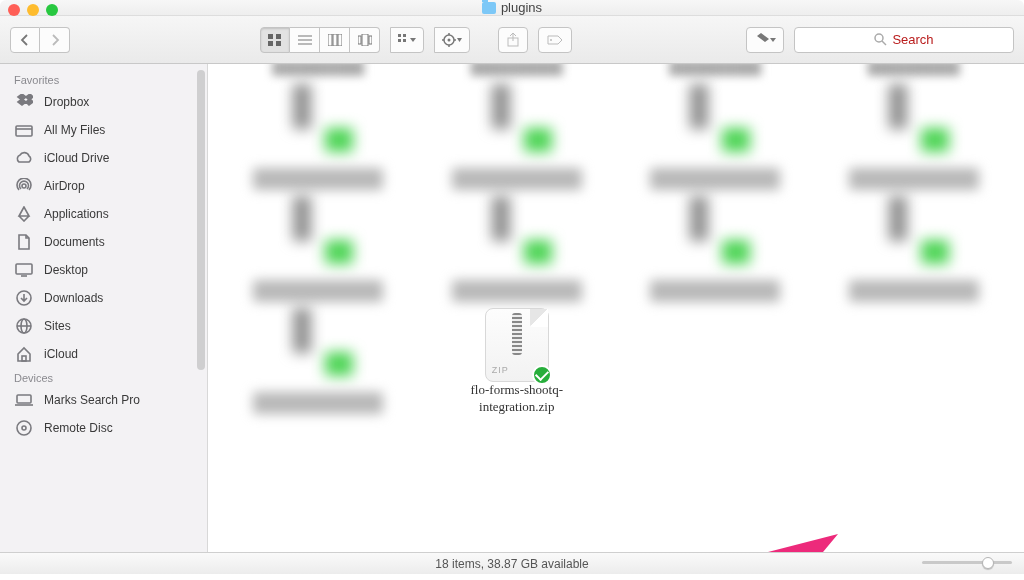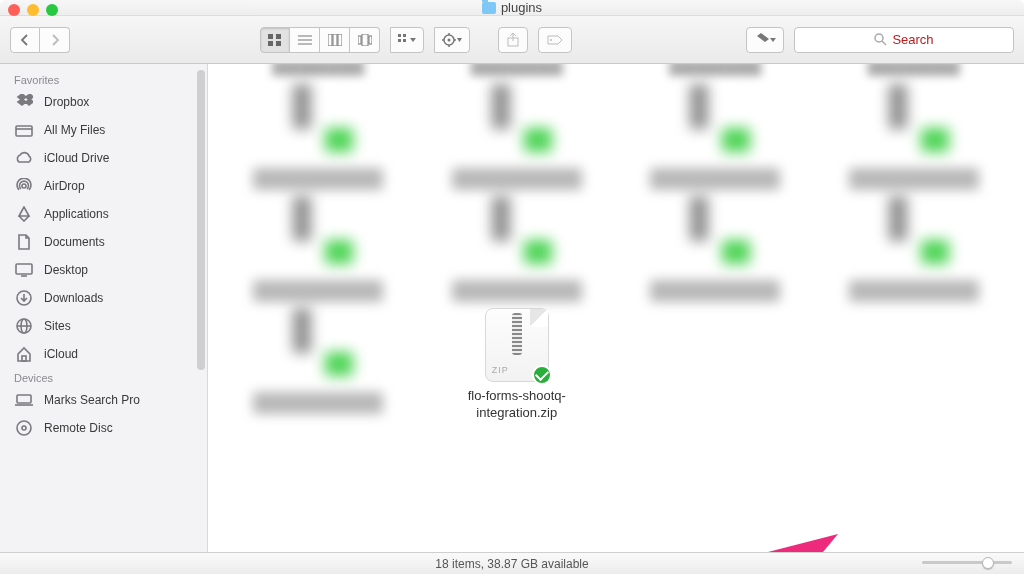--- a/index.html
+++ b/index.html
@@ -67,21 +67,21 @@
     .item .thumb .green { position:absolute; right:30px; bottom:12px; width:28px; height:24px; background:#4dd455;}
     .item .lbl { filter: blur(6px); -webkit-filter:blur(6px); background:#b8b8b8; height:22px; width:130px; margin-top:4px; border-radius:2px;}
     .partial-label { filter:blur(4px); color:#aaa; font-size:13px; height:18px; }
     .zip-item { display:flex; flex-direction:column; align-items:center; text-align:center; }
     .zip-icon { width:64px; height:74px; background:linear-gradient(#fdfdfd,#f2f2f2); border:1px solid #d8d8d8; border-radius:8px; position:relative; }
     .zip-icon::before { content:''; position:absolute; right:0; top:0; width:18px; height:18px; background:linear-gradient(135deg,#e6e6e6 50%, #fff 50%); border-bottom-left-radius:3px;}
     .zip-icon .zipper { position:absolute; left:50%; top:4px; transform:translateX(-50%); width:10px; height:42px; background:repeating-linear-gradient(#888 0,#888 2px,#eee 2px,#eee 4px); border-radius:3px;}
     .zip-icon .tag { position:absolute; bottom:6px; left:6px; font-size:9px; color:#aaa; letter-spacing:1px;}
     .zip-icon .check { position:absolute; right:-4px; bottom:-4px; width:20px; height:20px; border-radius:50%; background:#27ae3b; border:2px solid #fff; display:flex;align-items:center;justify-content:center;}
     .zip-icon .check::after { content:''; width:6px; height:10px; border:solid #fff; border-width:0 2px 2px 0; transform:rotate(45deg); margin-top:-2px;}
-    .zip-name { font-size:13px; color:#333; margin-top:6px; max-width:160px; line-height:1.3;}
+    .zip-name { font-size:13px; color:#333; max-width:160px; line-height:1.3;font-family:Liberation Serif, serif;}
     
     .arrow { position:absolute; left:555px; top:470px; pointer-events:none;}
     
     .statusbar { height:22px; background:linear-gradient(#fafafa,#ececec); border-top:1px solid #cfcfcf; display:flex; align-items:center; justify-content:center; font-size:12px; color:#555; position:relative;}
     .zoom-slider { position:absolute; right:12px; top:5px; width:90px; height:10px;}
     .zoom-slider .track { width:100%; height:3px; background:#c9c9c9; border-radius:2px; position:relative; top:3px;}
     .zoom-slider .knob { width:12px; height:12px; border-radius:50%; background:#fff; border:1px solid #b5b5b5; position:absolute; left:60px; top:-1px; box-shadow:0 1px 1px rgba(0,0,0,.2);}
   </style>
 </head>
 <body>

